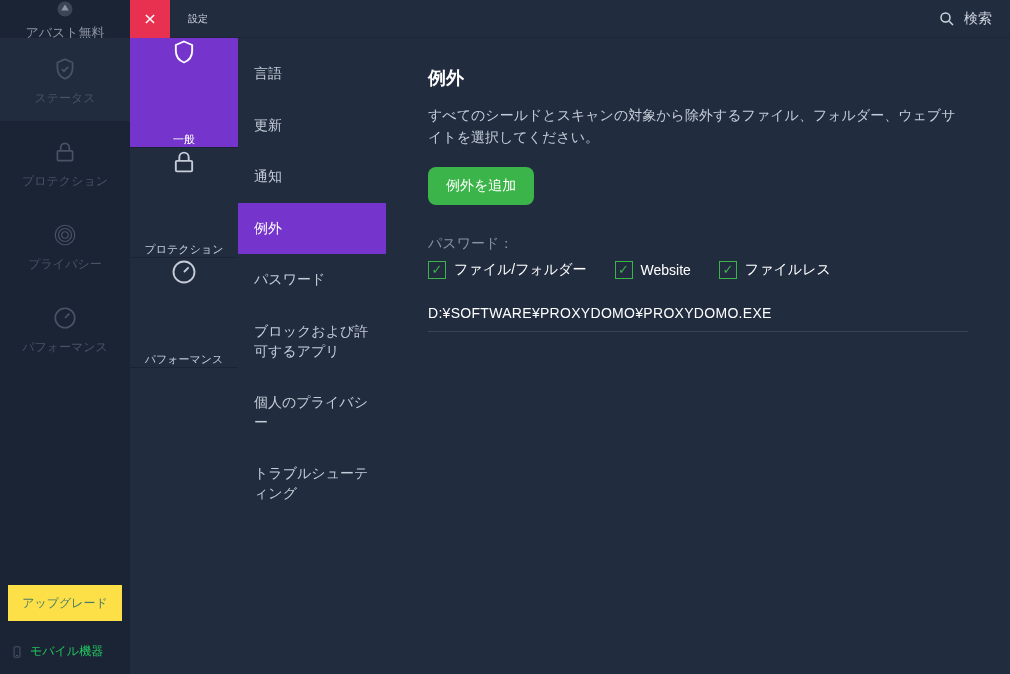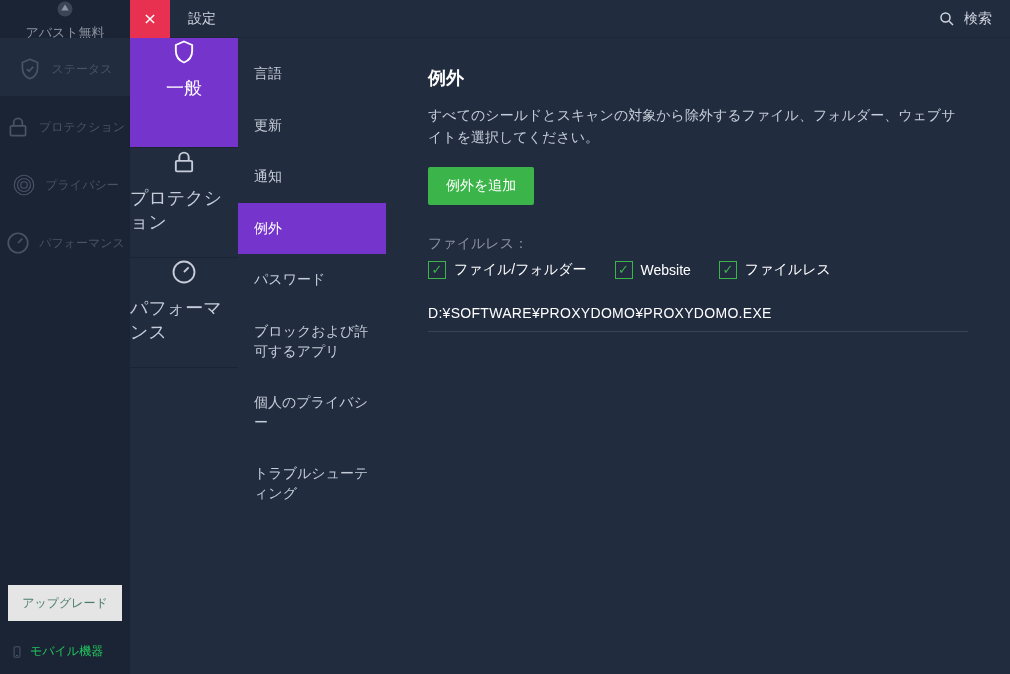--- a/index.html
+++ b/index.html
@@ -26,36 +26,36 @@
   align-items: center;
   gap: 6px;
   padding: 0 8px;
   color: #8b92a0;
   font-size: 13px;
   flex-direction: column;
 }
 .brand svg { flex: 0 0 auto; }
 .leftnav-item {
   display: flex;
-  flex-direction: row;
+  flex-direction: column;
   align-items: center;
   justify-content: center;
   gap: 8px;
   padding: 18px 0 14px;
   color: #4a5366;
   font-size: 12px;
   cursor: pointer;
 }
 .leftnav-item.active { background: #222c3f; }
 .leftnav-item svg { stroke: #4a5366; }
 .leftnav-spacer { flex: 1; }
 .upgrade-btn {
   margin: 8px;
   height: 36px;
-  background: #e5e5e5;
+  background: #fde047;
   color: #4a7c6a;
   border: none;
   font-size: 12px;
   cursor: pointer;
 }
 .mobile-link {
   display: flex;
   align-items: center;
   gap: 6px;
   font-size: 12px;
@@ -84,21 +84,21 @@
   background: #e83150;
   border: none;
   color: #fff;
   display: flex;
   align-items: center;
   justify-content: center;
   cursor: pointer;
 }
 .modal-title {
   margin-left: 18px;
-  font-size: 14px;
+  font-size: 10px;
   color: #cfd5df;
 }
 .header-spacer { flex: 1; }
 .search {
   display: flex;
   align-items: center;
   gap: 8px;
   margin-right: 18px;
   color: #cfd5df;
   font-size: 14px;
@@ -110,24 +110,24 @@
 }
 .tabs-col {
   width: 108px;
   display: flex;
   flex-direction: column;
 }
 .tab {
   display: flex;
   flex-direction: column;
   align-items: center;
-  justify-content: flex-start;
+  justify-content: space-between;
   gap: 10px;
   height: 110px;
-  font-size: 18px;
+  font-size: 11px;
   color: #c6cdd9;
   cursor: pointer;
   border-bottom: 1px solid #1b2334;
 }
 .tab.selected {
   background: #7535cc;
   color: #fff;
 }
 .tab svg { stroke: currentColor; }
 .subnav {
@@ -164,21 +164,21 @@
   line-height: 1.6;
   margin-bottom: 18px;
 }
 .add-btn {
   background: #3bb54a;
   color: #fff;
   border: none;
   padding: 10px 18px;
   font-size: 14px;
   cursor: pointer;
-  border-radius: 2px;
+  border-radius: 8px;
   margin-bottom: 30px;
 }
 .filter-label {
   font-size: 14px;
   color: #8b92a0;
   margin-bottom: 8px;
 }
 .filters {
   display: flex;
   gap: 28px;
@@ -322,21 +322,21 @@
         <div class="subnav-item">ブロックおよび許可するアプリ</div>
         <div class="subnav-item">個人のプライバシー</div>
         <div class="subnav-item">トラブルシューティング</div>
       </div>
 
       <div class="content">
         <h2>例外</h2>
         <p class="desc">すべてのシールドとスキャンの対象から除外するファイル、フォルダー、ウェブサイトを選択してください。</p>
         <button class="add-btn">例外を追加</button>
 
-        <div class="filter-label">ファイルレス：</div>
+        <div class="filter-label">パスワード：</div>
         <div class="filters">
           <label class="chk">
             <span class="chkbox">✓</span>
             <span>ファイル/フォルダー</span>
           </label>
           <label class="chk">
             <span class="chkbox">✓</span>
             <span>Website</span>
           </label>
           <label class="chk">

